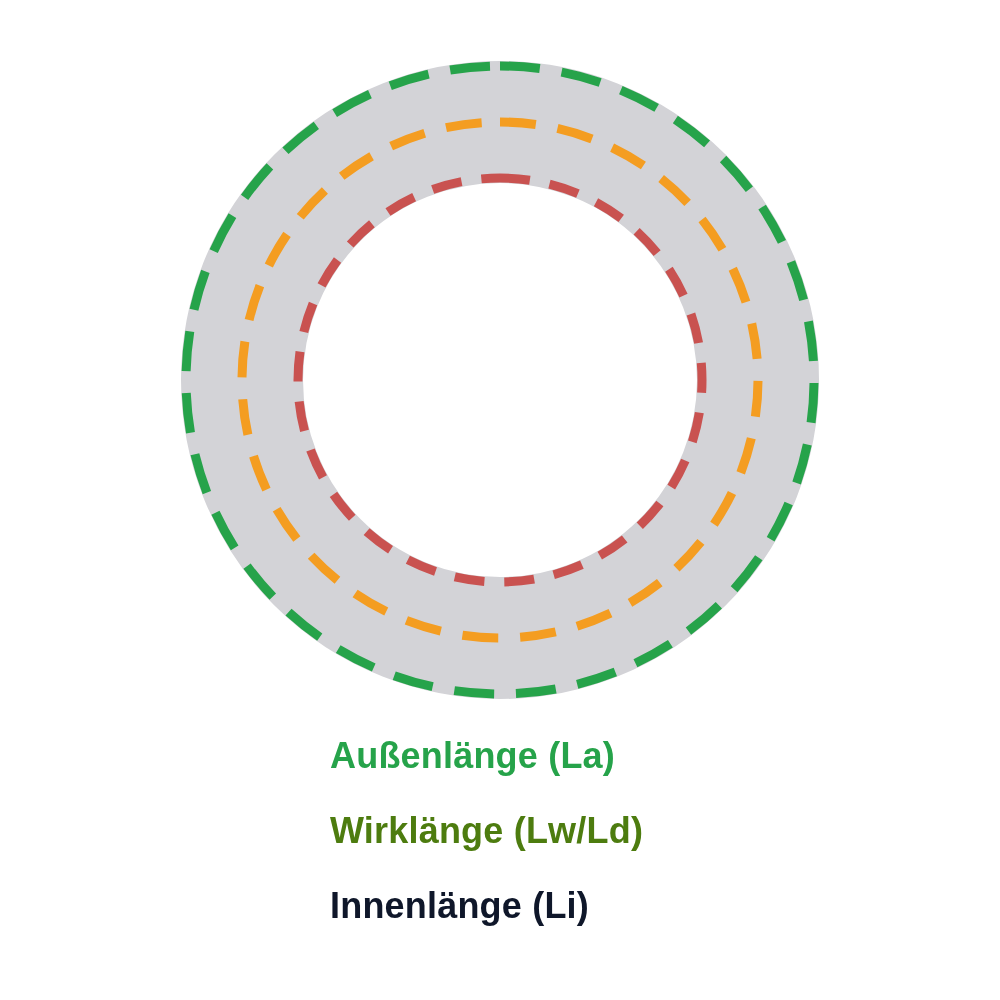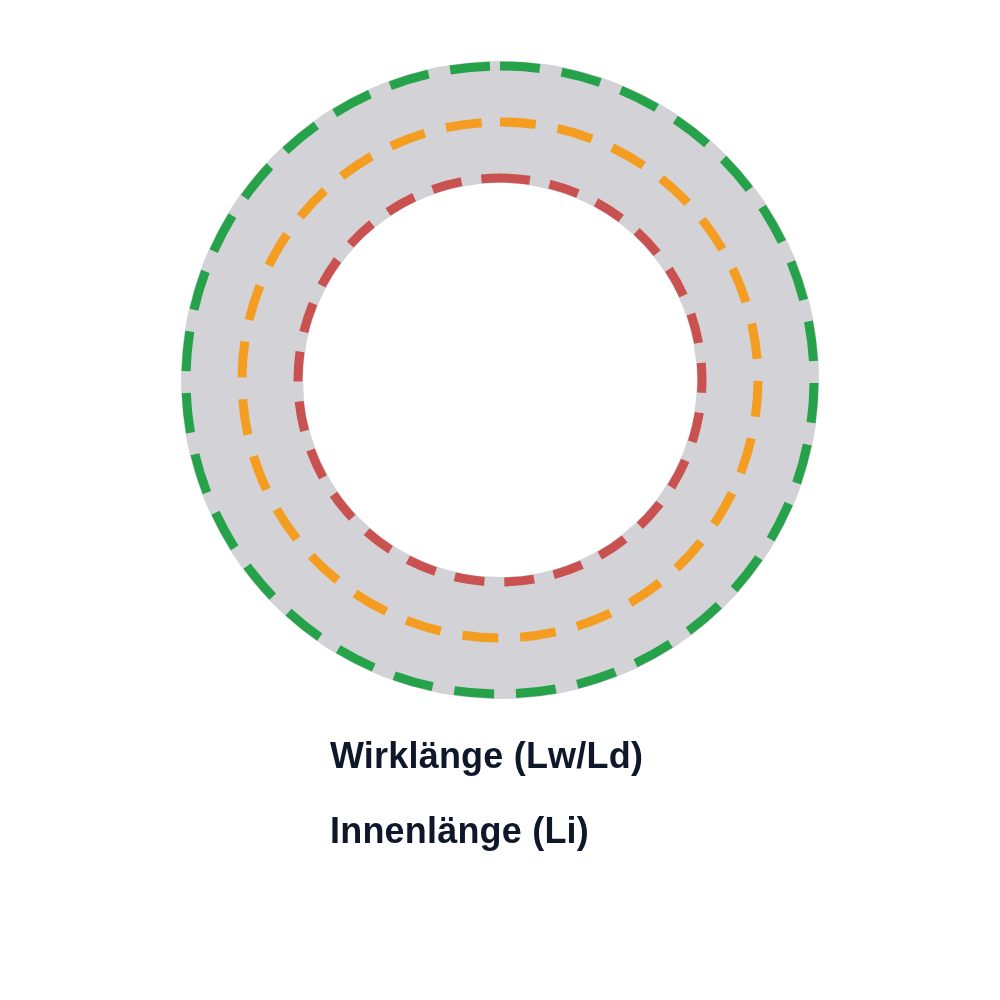--- a/index.html
+++ b/index.html
@@ -46,17 +46,18 @@
     <circle cx="500" cy="380" r="258" fill="none" stroke-width="122" style="stroke: rgb(211, 211, 215);"></circle>
 
     <circle cx="500" cy="380" r="314" fill="none" stroke-width="9" stroke-dasharray="40 22" transform="rotate(-90 500 380)" style="stroke: rgb(38, 163, 74);"></circle>
 
     <circle cx="500" cy="380" r="258" fill="none" stroke-width="9" stroke-dasharray="36 22" transform="rotate(-90 500 380)" style="stroke: rgb(244, 157, 33);"></circle>
 
     <circle cx="500" cy="380" r="202" fill="none" stroke-width="9" stroke-dasharray="30 20" transform="rotate(-90 500 380)" style="stroke: rgb(201, 82, 80);"></circle>
   </svg>
 
   <div class="legend">
-    <div class="legend-item" style="color: #0f172a;">Wirklänge (Lw/Ld)</div>
+    <div class="legend-item" style="color: rgb(38, 163, 74);">Außenlänge (La)</div>
+    <div class="legend-item" style="color: #4d7c0f;">Wirklänge (Lw/Ld)</div>
     <div class="legend-item" style="color: #0f172a;">Innenlänge (Li)</div>
   </div>
 
 </div>
 
 </body></html>

